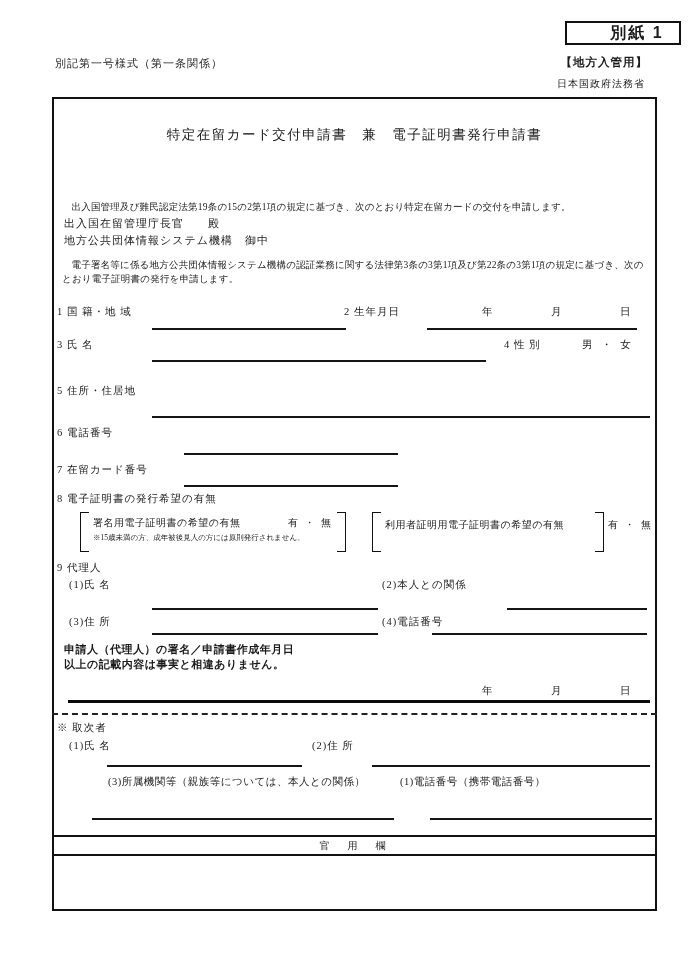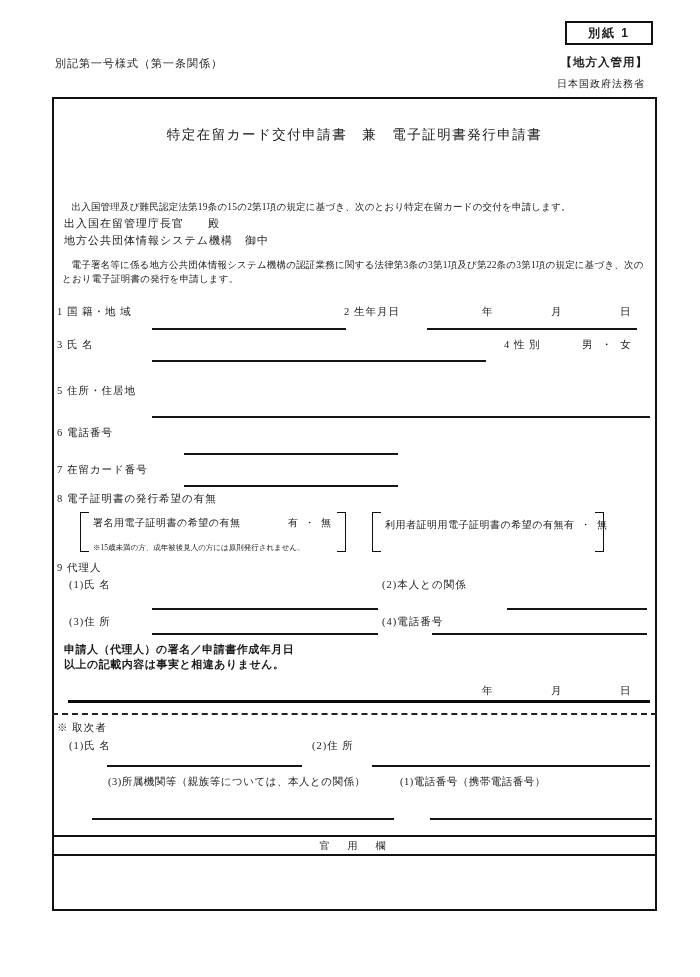--- a/index.html
+++ b/index.html
@@ -8,21 +8,21 @@
     font-family:"Liberation Serif","DejaVu Serif",serif;
     color:#1b1b1b;
     -webkit-font-smoothing:antialiased;
   }
   .abs{position:absolute;}
   .gothic{font-family:"Liberation Sans","DejaVu Sans",sans-serif;}
   
   .badge{
     left:565px;top:21px;width:84px;height:20px;
     border:2px solid #111;display:flex;align-items:center;justify-content:center;
-    font-size:12px;font-weight:bold;letter-spacing:2px;
+    font-size:16px;font-weight:bold;letter-spacing:2px;padding-left:28px;
   }
   .formnum{left:55px;top:56px;font-size:11px;letter-spacing:1px;}
   .officetag{top:55px;right:52px;font-size:11.5px;font-weight:bold;letter-spacing:1px;}
   .authority{top:77px;right:55px;font-size:10px;letter-spacing:1px;}
   
   .form-box{
     left:52px;top:97px;width:605px;height:814px;
     border:2px solid #111;box-sizing:border-box;padding-left:40px;
   }
   .title{
@@ -35,24 +35,24 @@
   .ymd{font-size:10.5px;letter-spacing:1px;}
   .line{position:absolute;height:2px;background:#151515;}
   .thickline{position:absolute;height:3px;background:#0a0a0a;}
   .dashline{position:absolute;left:-2px;right:-2px;border-top:2px dashed #222;}
   
   .bracket{box-sizing:border-box;}
   .bracket .bl,.bracket .br{position:absolute;top:0;bottom:0;width:8px;}
   .bracket .bl{left:0;border-left:1.5px solid #111;border-top:1.5px solid #111;border-bottom:1.5px solid #111;}
   .bracket .br{right:0;border-right:1.5px solid #111;border-top:1.5px solid #111;border-bottom:1.5px solid #111;}
   .bracket .inner{position:absolute;left:13px;right:13px;top:4px;}
-  .cert-row{display:flex;justify-content:space-between;align-items:center;}
+  .cert-row{display:flex;justify-content:space-between;align-items:center;gap:44px;}
   .cert-lbl{font-size:10px;letter-spacing:0.5px;white-space:nowrap;}
   .cert-opt{font-size:10px;letter-spacing:2px;white-space:nowrap;}
-  .cert-note{font-size:7.5px;letter-spacing:0;margin-top:13px;white-space:nowrap;}
+  .cert-note{font-size:7.5px;letter-spacing:0;margin-top:3px;white-space:nowrap;}
   .decl{
     font-size:11px;font-weight:bold;line-height:15px;letter-spacing:0.5px;
   }
   .officialband{
     left:-2px;right:-2px;top:736px;height:17px;
     border-top:2px solid #111;border-bottom:2px solid #111;
     display:flex;align-items:center;justify-content:center;
     font-size:10px;letter-spacing:4px;
   }
 </style>

